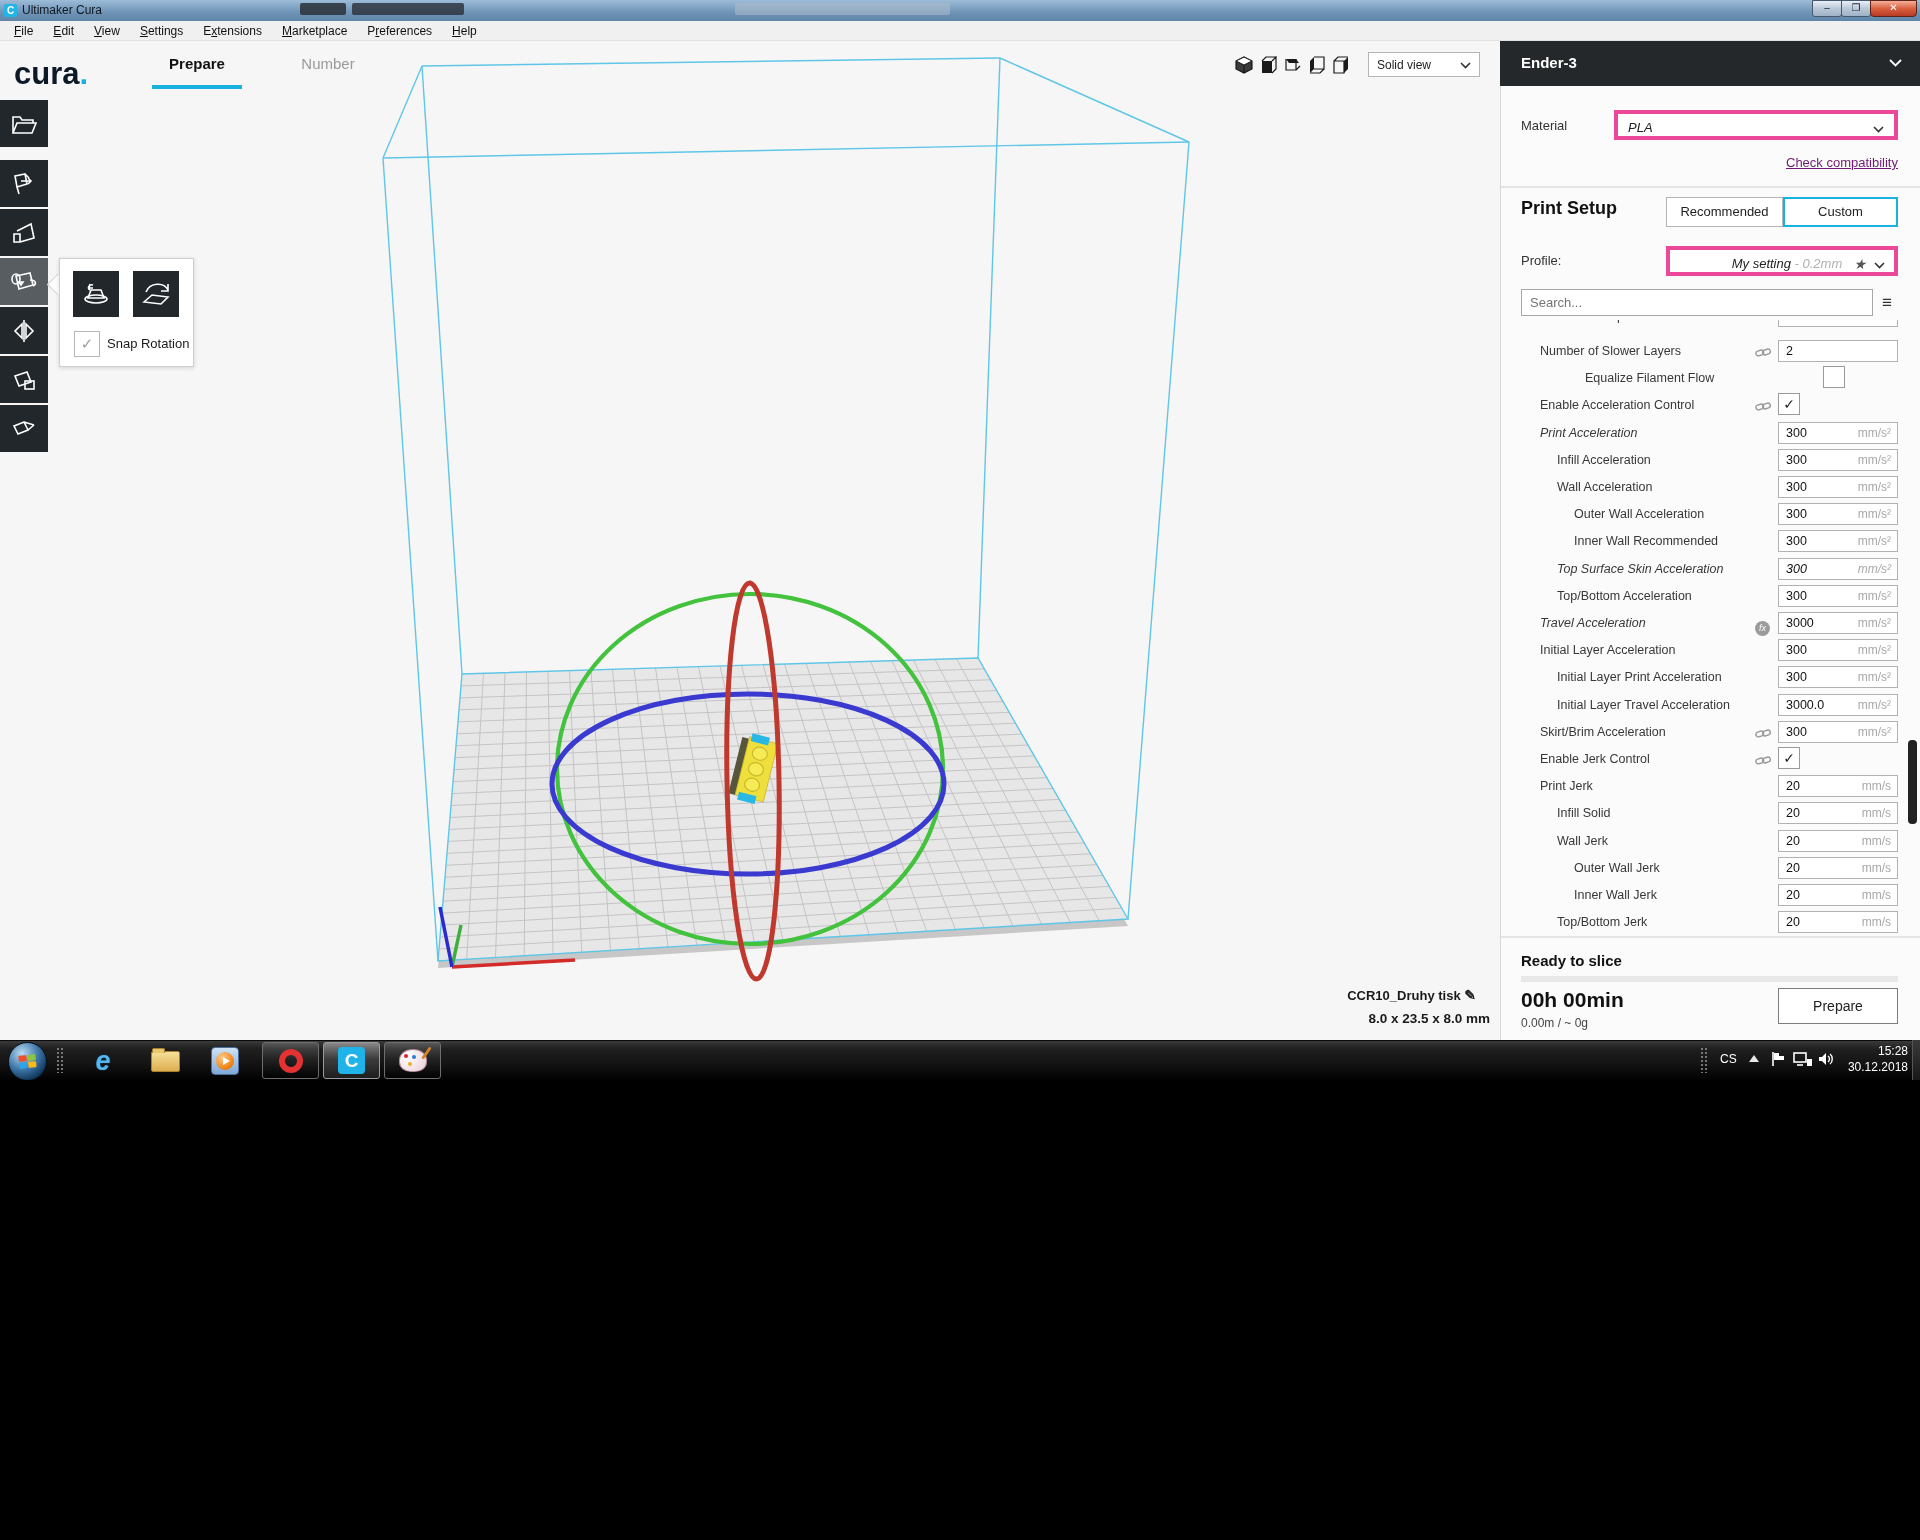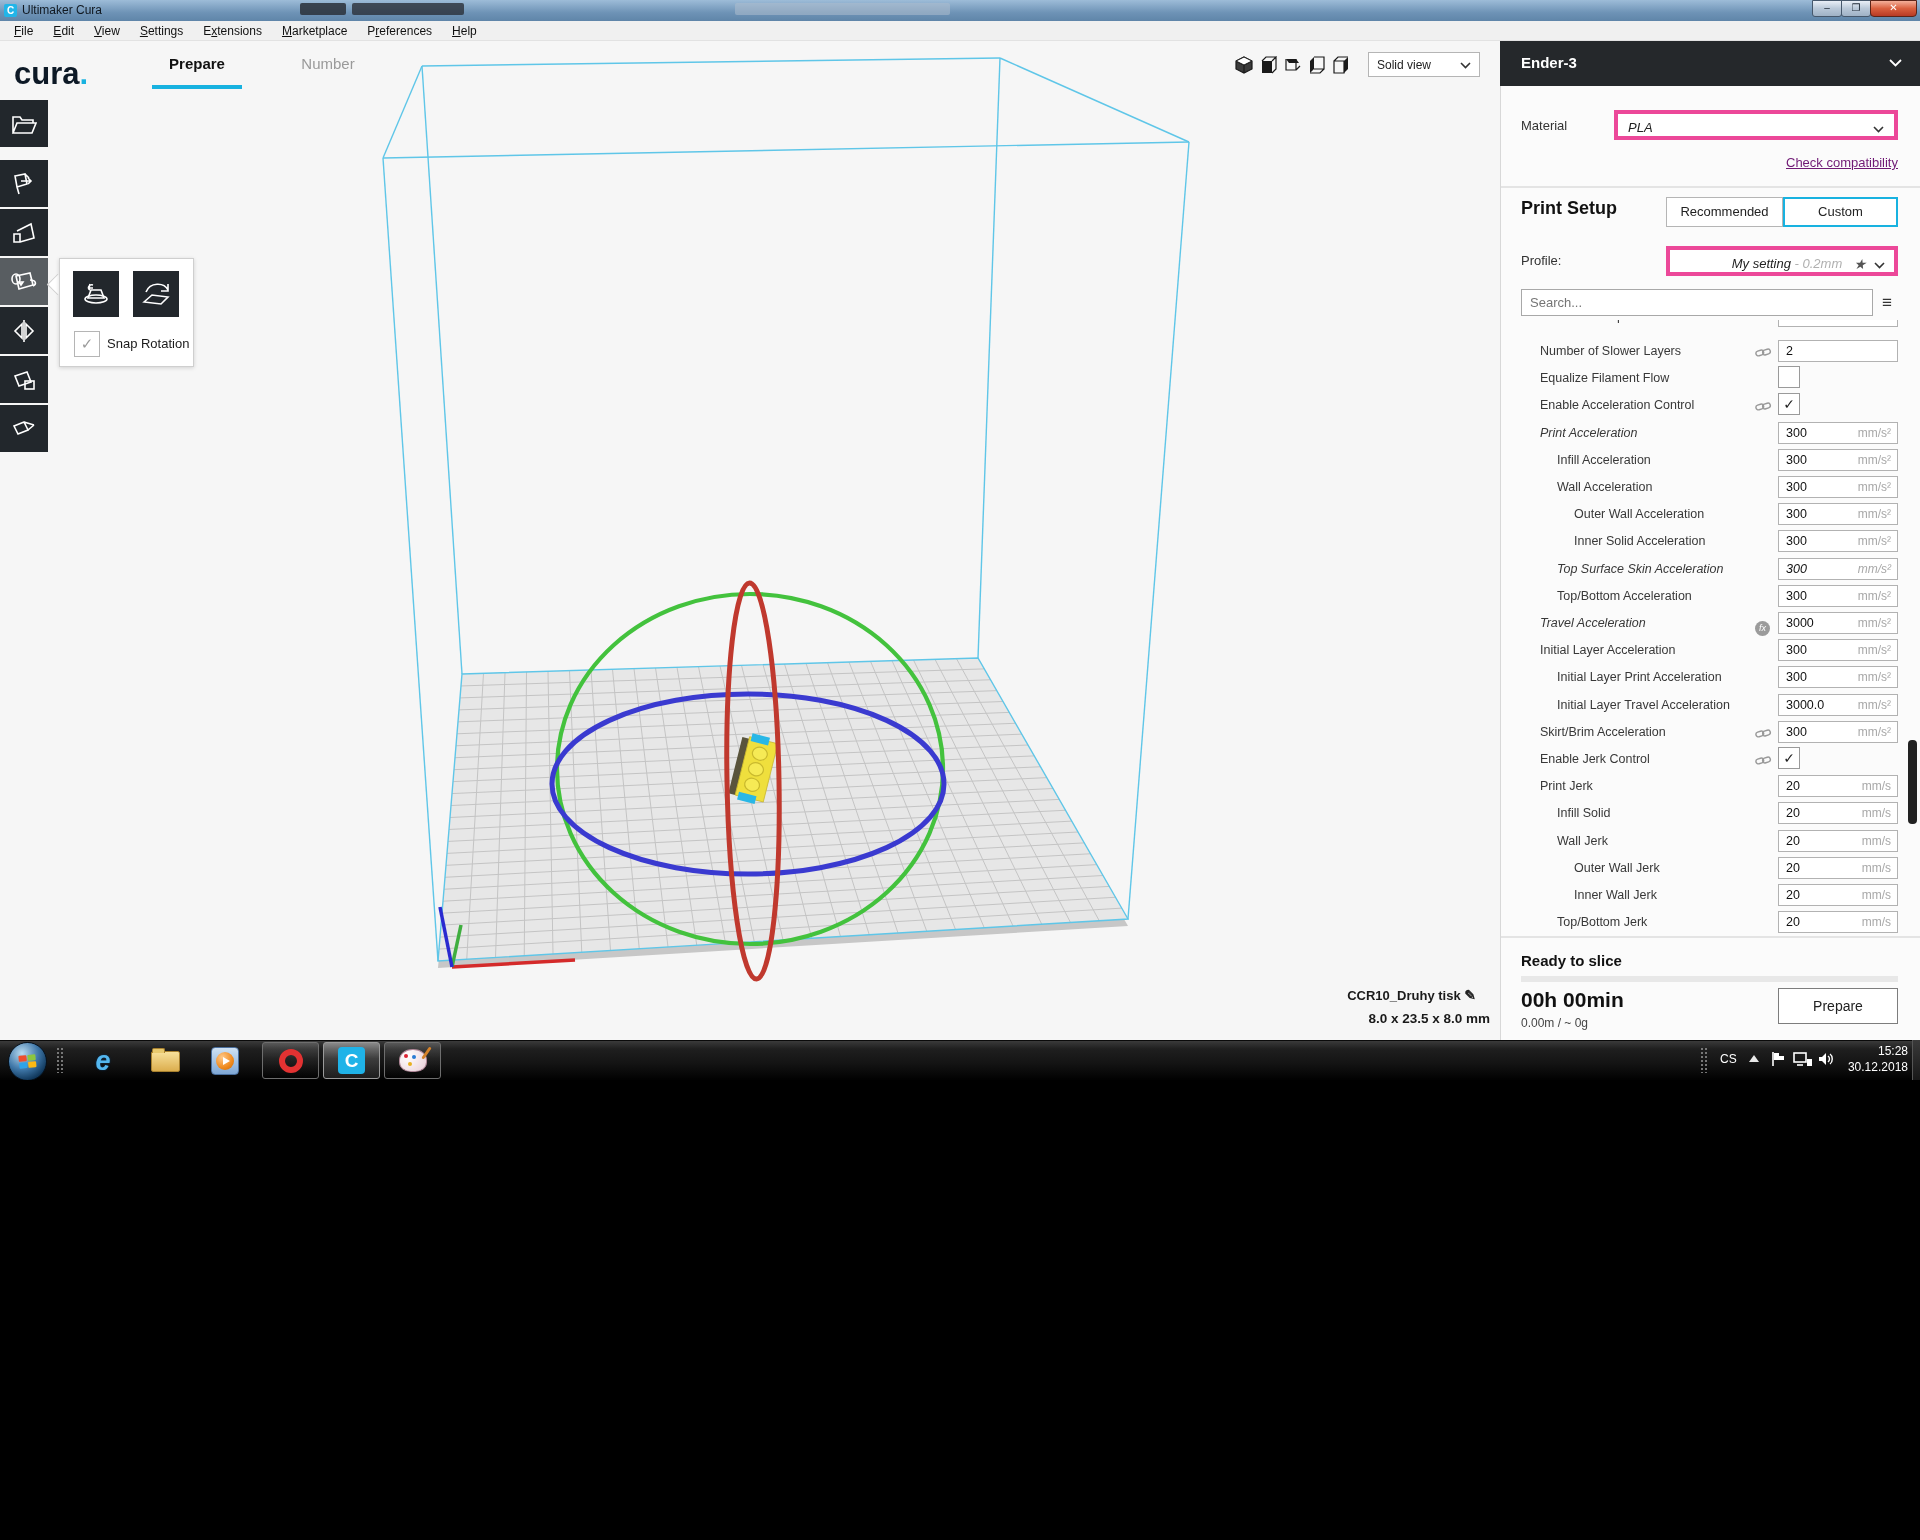--- a/index.html
+++ b/index.html
@@ -397,21 +397,21 @@
             <g fill="none" stroke="#999" stroke-width="1.4">
               <rect x="0.9" y="3.6" width="7.8" height="4.8" rx="2.4" transform="rotate(-18 4.8 6)"></rect>
               <rect x="7.6" y="2.6" width="7.8" height="4.8" rx="2.4" transform="rotate(-18 11.5 5)"></rect>
             </g>
           </svg></span>
         <div class="vbox">
           <span class="val">2</span>
           <span class="unit"></span>
         </div>
       </div>
-      <div class="srow" style="top: 46.2px;">
+      <div class="srow" style="top: 46.2px; margin-left: 45px;">
         <span class="lbl" style="left: 40px;">Equalize Filament Flow</span>
         <div class="cbox"></div>
       </div>
       <div class="srow" style="top: 73.4px;">
         <span class="lbl" style="left: 40px;">Enable Acceleration Control</span>
         <span class="ico"><svg width="17" height="12" viewBox="0 0 17 12">
             <g fill="none" stroke="#999" stroke-width="1.4">
               <rect x="0.9" y="3.6" width="7.8" height="4.8" rx="2.4" transform="rotate(-18 4.8 6)"></rect>
               <rect x="7.6" y="2.6" width="7.8" height="4.8" rx="2.4" transform="rotate(-18 11.5 5)"></rect>
             </g>
@@ -440,21 +440,21 @@
         </div>
       </div>
       <div class="srow" style="top: 182.2px;">
         <span class="lbl" style="left: 74px;">Outer Wall Acceleration</span>
         <div class="vbox">
           <span class="val">300</span>
           <span class="unit">mm/s²</span>
         </div>
       </div>
       <div class="srow" style="top: 209.4px;">
-        <span class="lbl" style="left: 74px;">Inner Solid Acceleration</span>
+        <span class="lbl" style="left: 74px;">Inner Wall Recommended</span>
         <div class="vbox">
           <span class="val">300</span>
           <span class="unit">mm/s²</span>
         </div>
       </div>
       <div class="srow" style="top: 236.6px; font-style: italic;">
         <span class="lbl" style="left: 57px;">Top Surface Skin Acceleration</span>
         <div class="vbox">
           <span class="val">300</span>
           <span class="unit">mm/s²</span>

